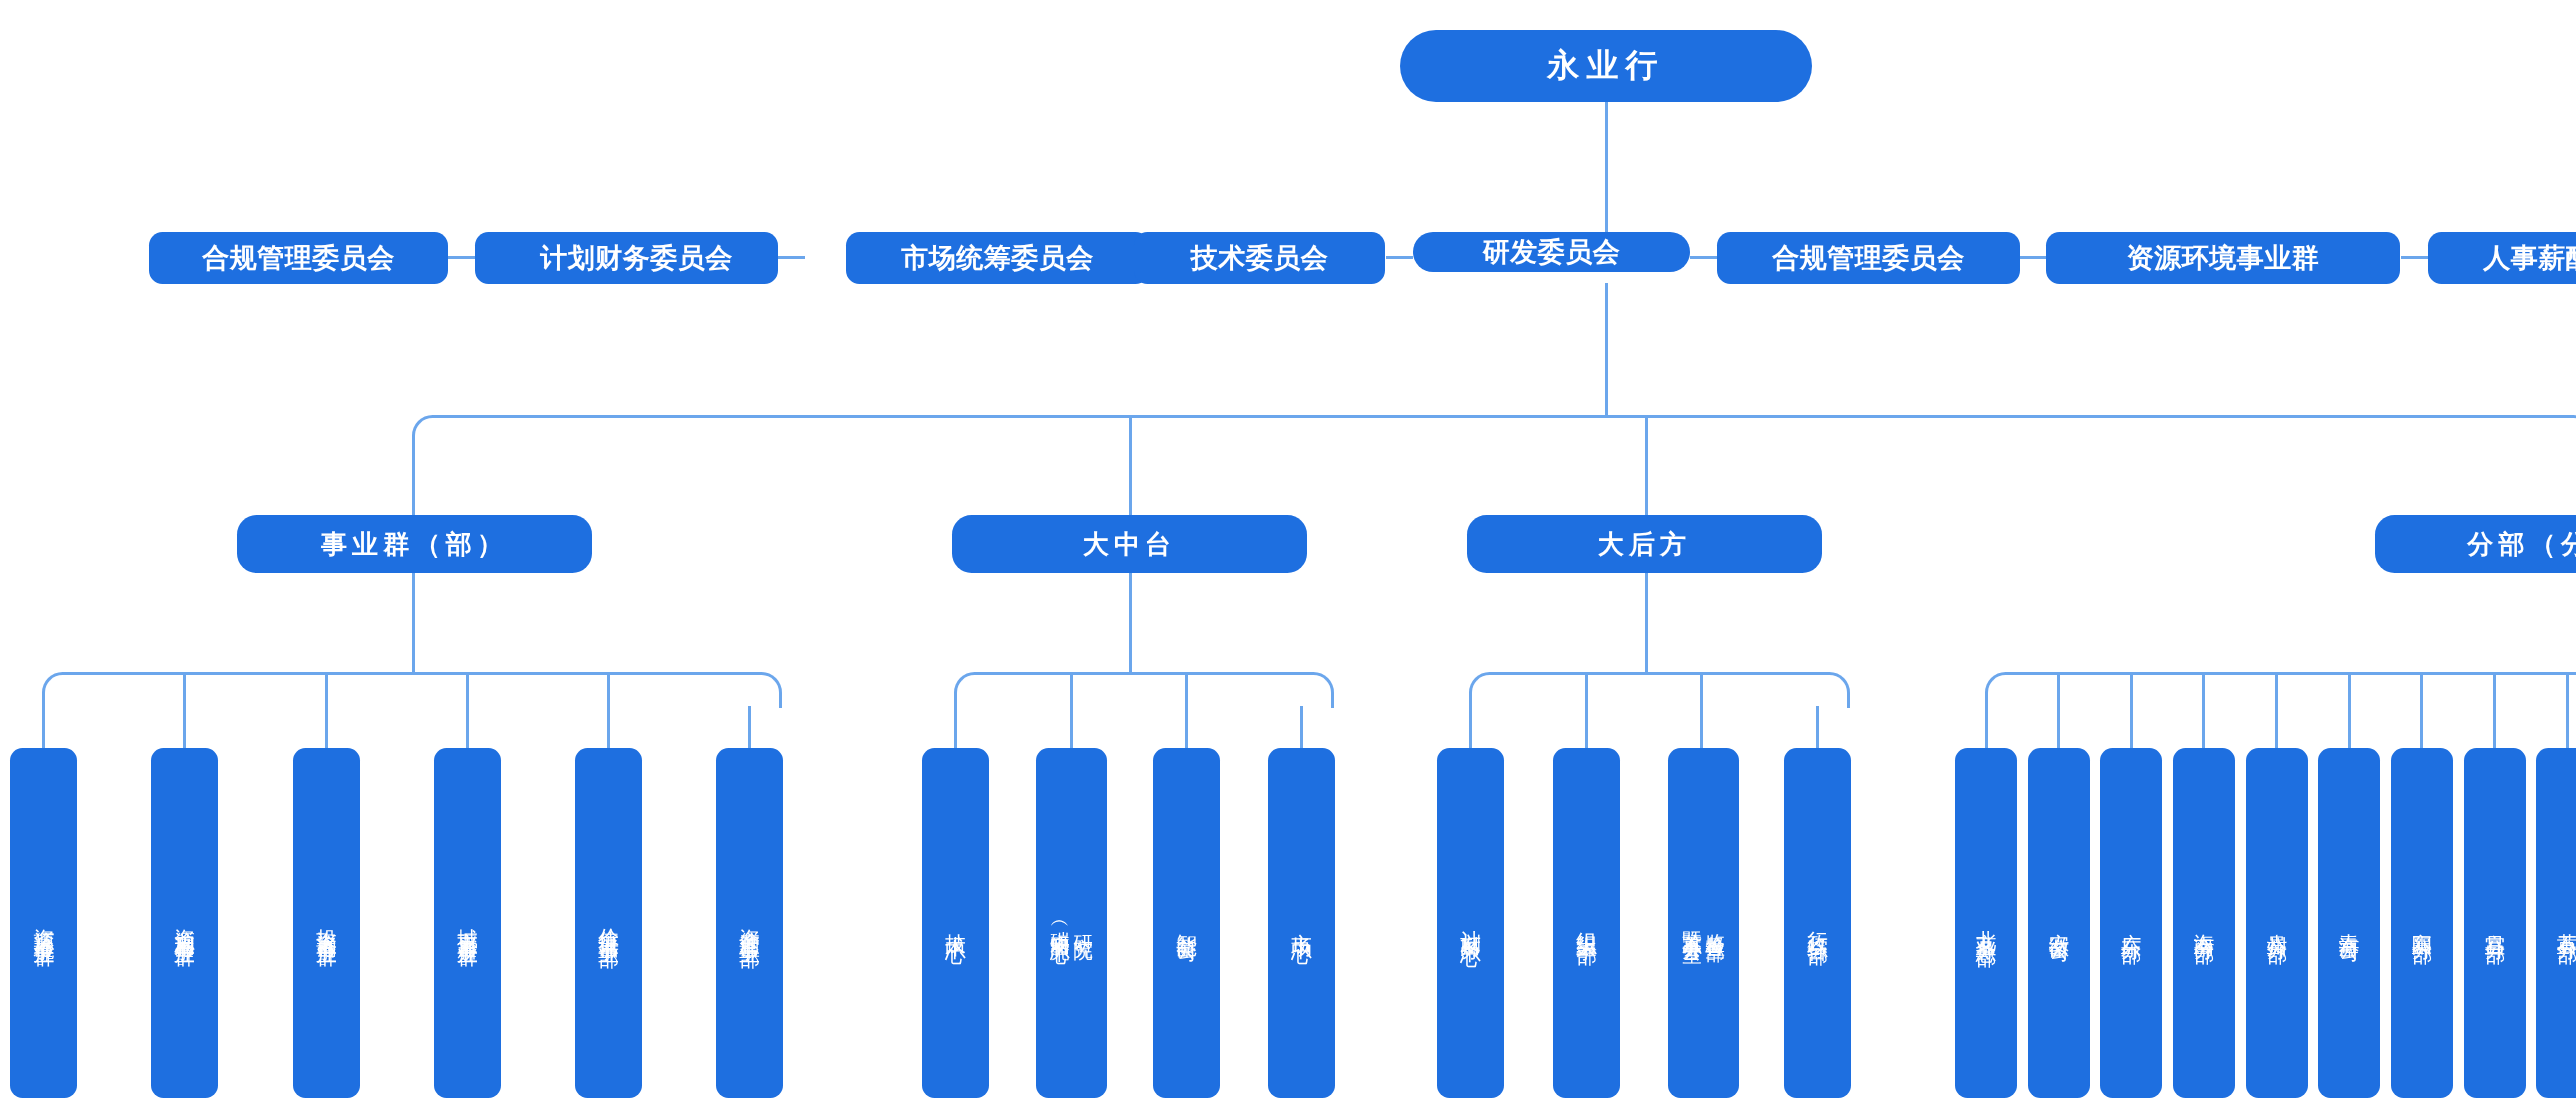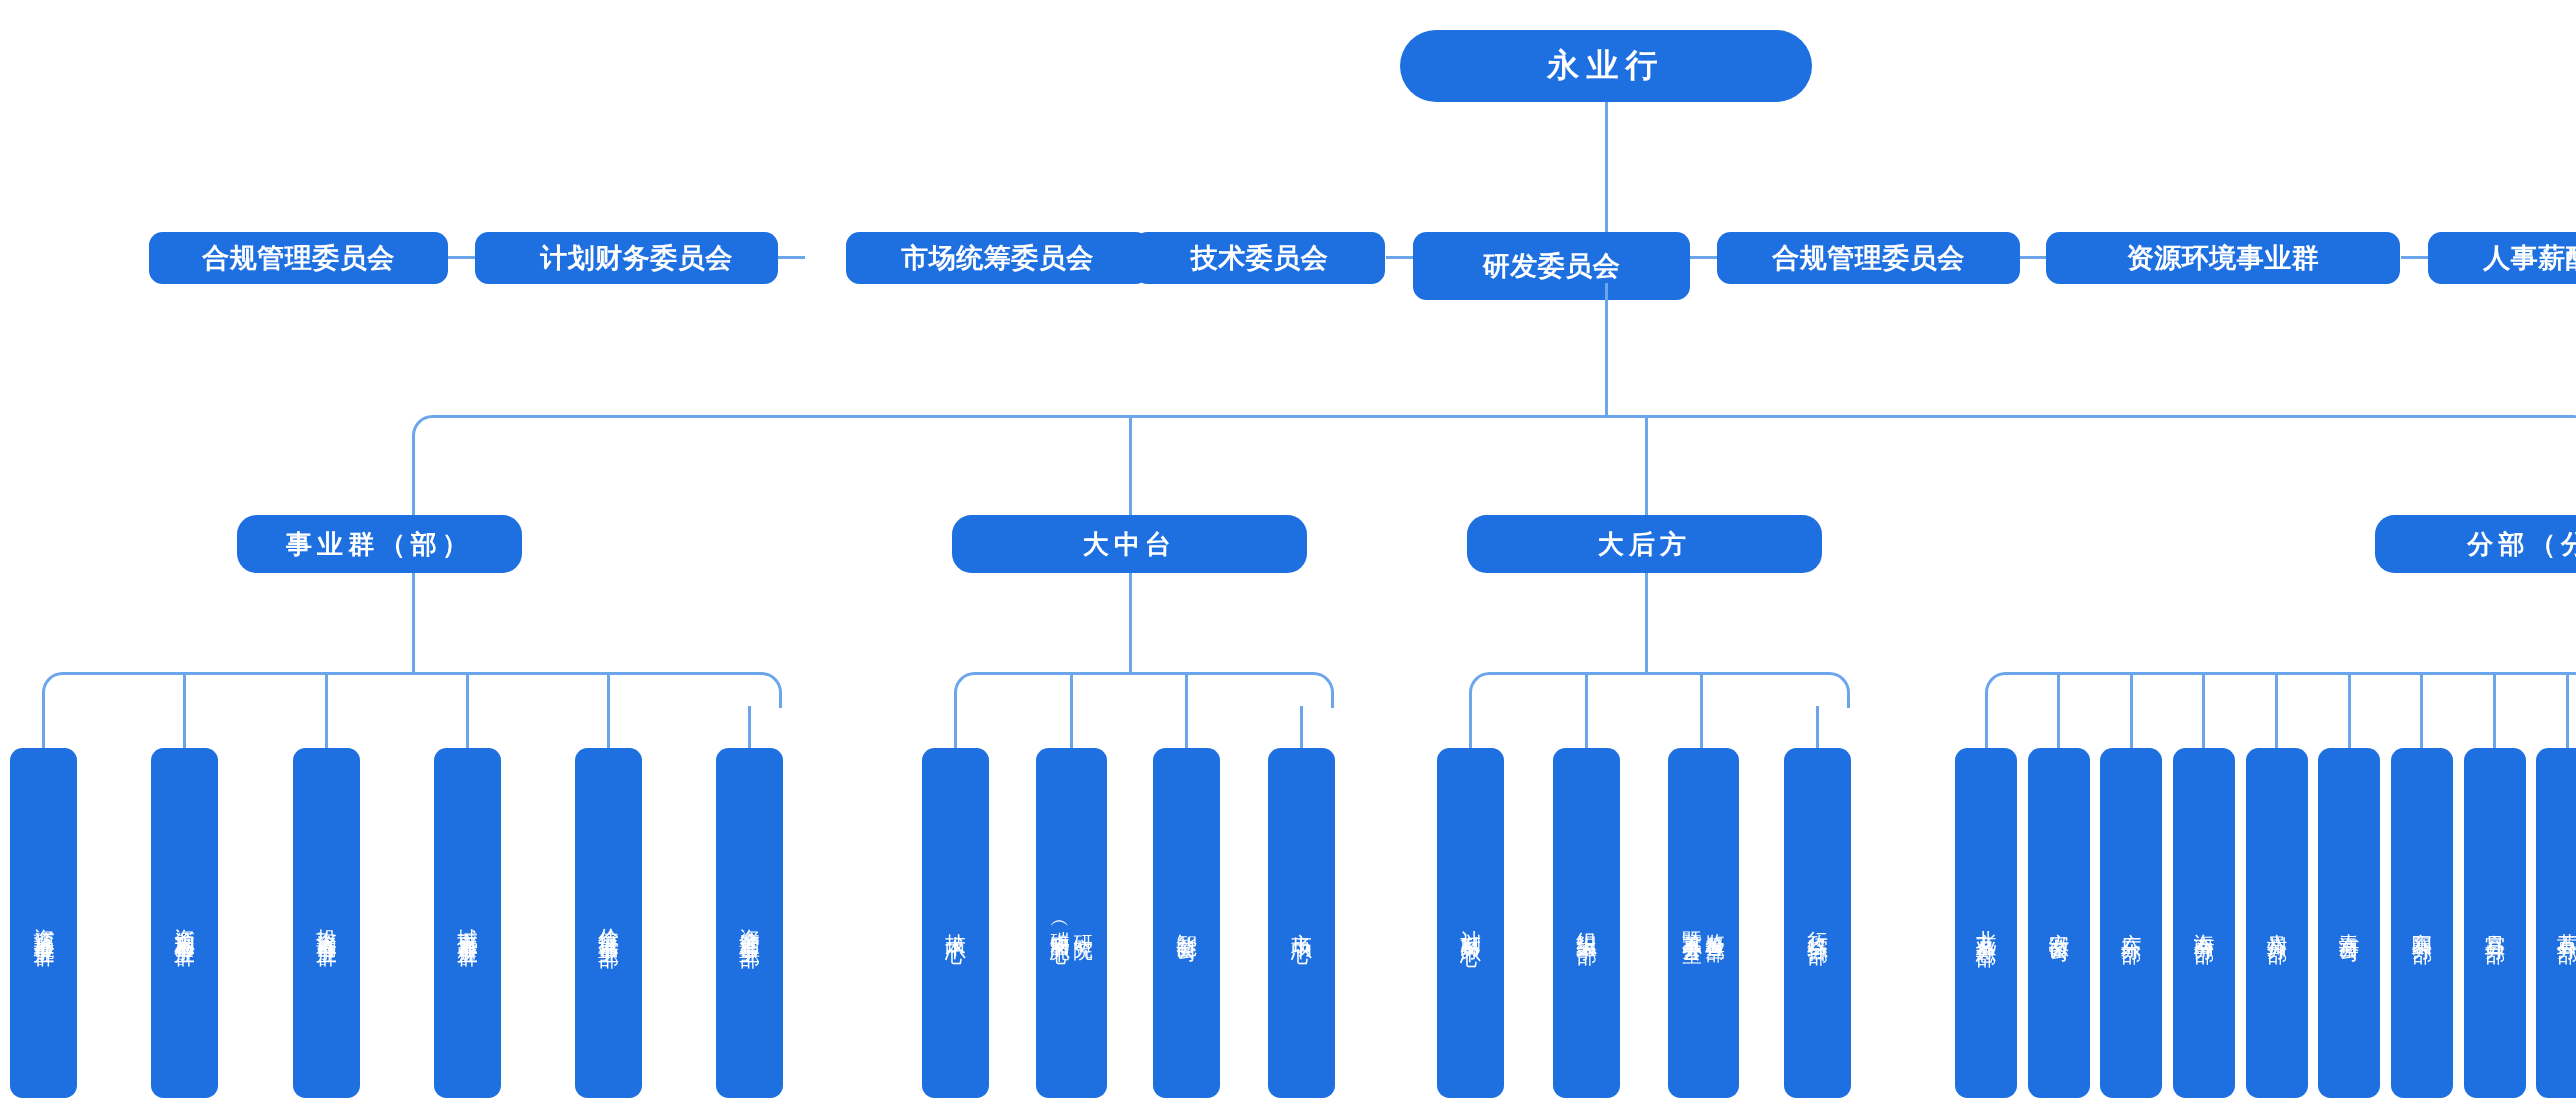--- a/index.html
+++ b/index.html
@@ -93,36 +93,36 @@
   <div class="ln lnh" style="left:1108px;top:256px;width:27px;height:3.1px;"></div>
   <div class="ln lnh" style="left:1386px;top:256px;width:27px;height:3.1px;"></div>
   <div class="ln lnh" style="left:1690px;top:256px;width:27px;height:3.1px;"></div>
   <div class="ln lnh" style="left:2020px;top:256px;width:27px;height:3.1px;"></div>
   <div class="ln lnh" style="left:2401px;top:256px;width:27px;height:3.1px;"></div>
 
   <div class="node committee" style="left:149px;top:232px;width:299px;height:52px;">合规管理委员会</div>
   <div class="node committee" style="left:475px;top:232px;width:303px;height:52px;padding-left:20px;">计划财务委员会</div>
   <div class="node committee" style="left:805px;top:232px;width:303px;height:52px;margin-left:41px;">市场统筹委员会</div>
   <div class="node committee" style="left:1134px;top:232px;width:251px;height:52px;">技术委员会</div>
-  <div class="node committee" style="left:1413px;top:232px;width:277px;height:68px;">研发委员会</div>
+  <div class="node committee" style="left:1413px;top:232px;width:277px;height:40px;border-radius:26px;">研发委员会</div>
   <div class="node committee" style="left:1717px;top:232px;width:303px;height:52px;">合规管理委员会</div>
   <div class="node committee" style="left:2046px;top:232px;width:354px;height:52px;">资源环境事业群</div>
   <div class="node committee" style="left:2428px;top:232px;width:303px;height:52px;">人事薪酬委员会</div>
 
   <div class="ln lnv" style="left:1605px;top:283px;width:3.1px;height:133px;"></div>
 
   <div class="elbow tl" style="left:412px;top:415px;width:36px;height:36px;"></div>
   <div class="elbow tr" style="left:2558px;top:415px;width:36px;height:36px;"></div>
   <div class="ln lnh" style="left:446px;top:415px;width:2114px;height:3.1px;"></div>
 
   <div class="ln lnv" style="left:412px;top:449px;width:3.1px;height:95px;"></div>
   <div class="ln lnv" style="left:1129px;top:418px;width:3.1px;height:126px;"></div>
   <div class="ln lnv" style="left:1645px;top:418px;width:3.1px;height:126px;"></div>
 
-  <div class="node group" style="left:237px;top:515px;width:285px;height:58px;">事业群（部）</div>
+  <div class="node group" style="left:237px;top:515px;width:355px;height:58px;">事业群（部）</div>
   <div class="node group" style="left:1467px;top:515px;width:355px;height:58px;">大后方</div>
   <div class="node group" style="left:952px;top:515px;width:355px;height:58px;">大中台</div>
   <div class="node group" style="left:2375px;top:515px;width:403px;height:58px;">分部（分公司）</div>
 
   <div class="ln lnv" style="left:412px;top:573px;width:3.1px;height:101px;"></div>
   <div class="elbow tl" style="left:42px;top:672px;width:36px;height:36px;"></div>
   <div class="elbow tr" style="left:746px;top:672px;width:36px;height:36px;"></div>
   <div class="ln lnh" style="left:76px;top:672px;width:672px;height:3.1px;"></div>
   <div class="ln lnv" style="left:42px;top:706px;width:3.1px;height:43px;"></div>
   <div class="ln lnv" style="left:183px;top:675px;width:3.1px;height:74px;"></div>

